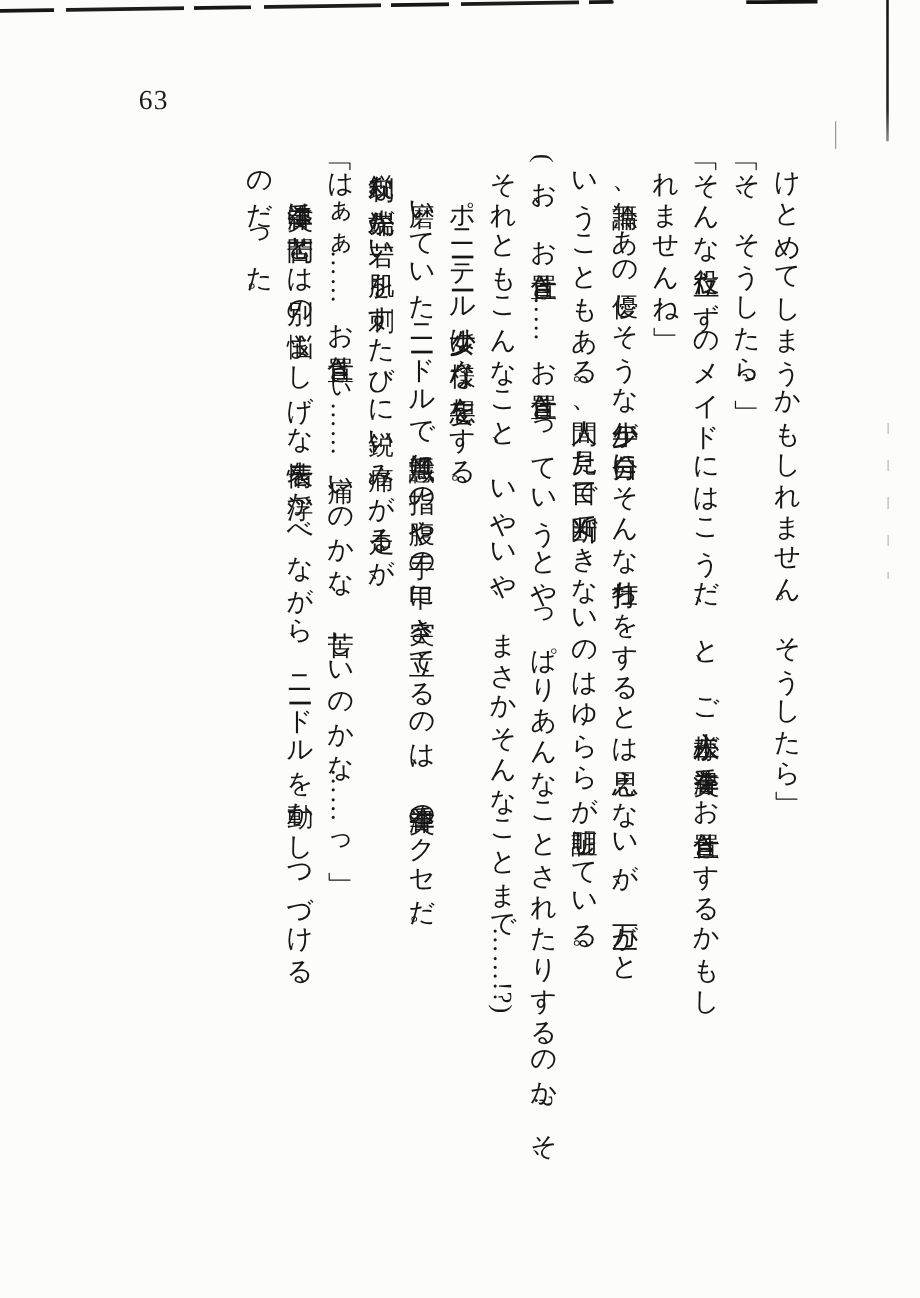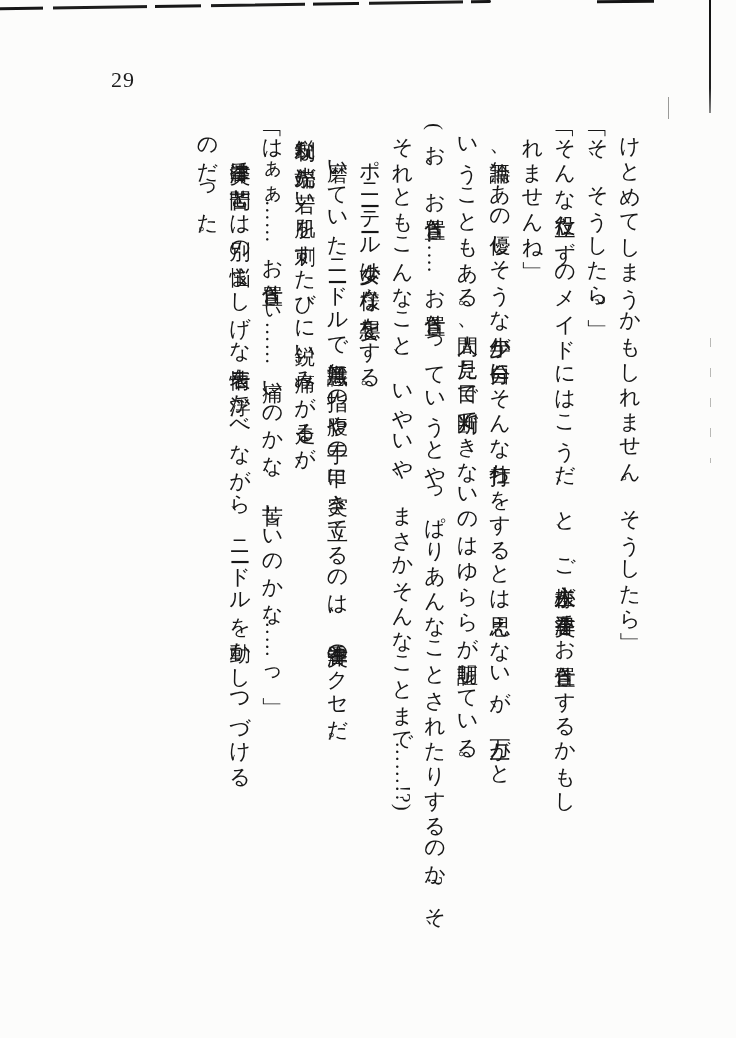--- a/index.html
+++ b/index.html
@@ -105,21 +105,21 @@
 </head>
 <body>
 
 <div class="page">
   <div class="top-line-main"></div>
   <div class="top-line-dash"></div>
   <div class="right-edge-line"></div>
   <div class="right-bleed-line"></div>
   <div class="right-tick"></div>
 
-  <div class="page-number">29</div>
+  <div class="page-number">63</div>
 
   <div class="text-block">
       <p class="tline">けとめてしまうかもしれません。そうしたら」</p>
       <p class="tline">「そ、そうしたら?」</p>
       <p class="tline">「そんな役立たずのメイドにはこうだ、と、ご主人様が香津美をお仕置きするかもし</p>
       <p class="tline">れませんね」</p>
       <p class="tline indent">無論、あの優しそうな少年が自分にそんな仕打ちをするとは思えないが、万が一と</p>
       <p class="tline">いうこともある。人間、見た目で判断できないのはゆららが証明している。</p>
       <p class="tline">(お、お仕置き……お仕置きっていうとやっぱりあんなことされたりするのか? そ、</p>
       <p class="tline">それともこんなこと、いやいや、まさかそんなことまで……!?)</p>

